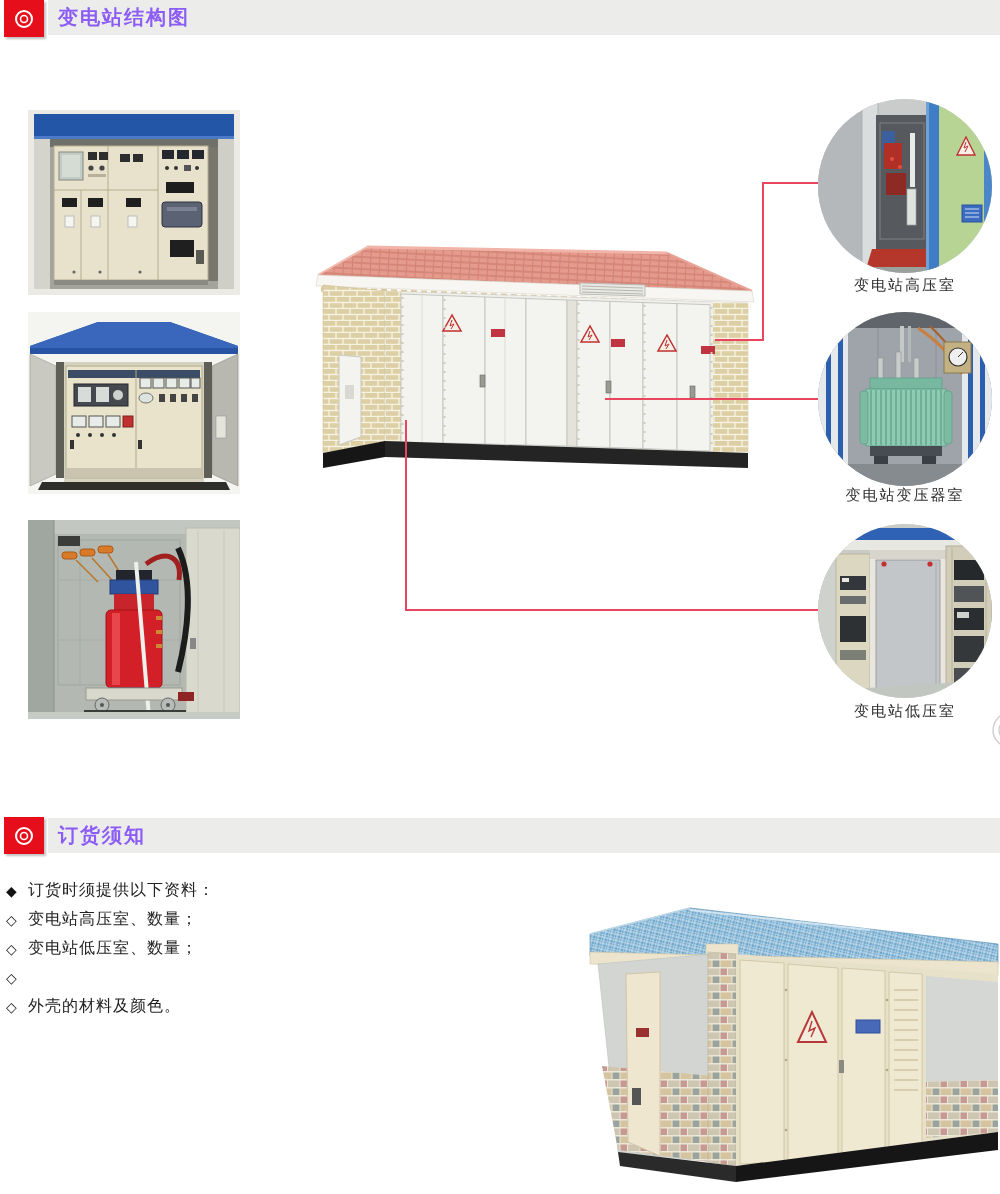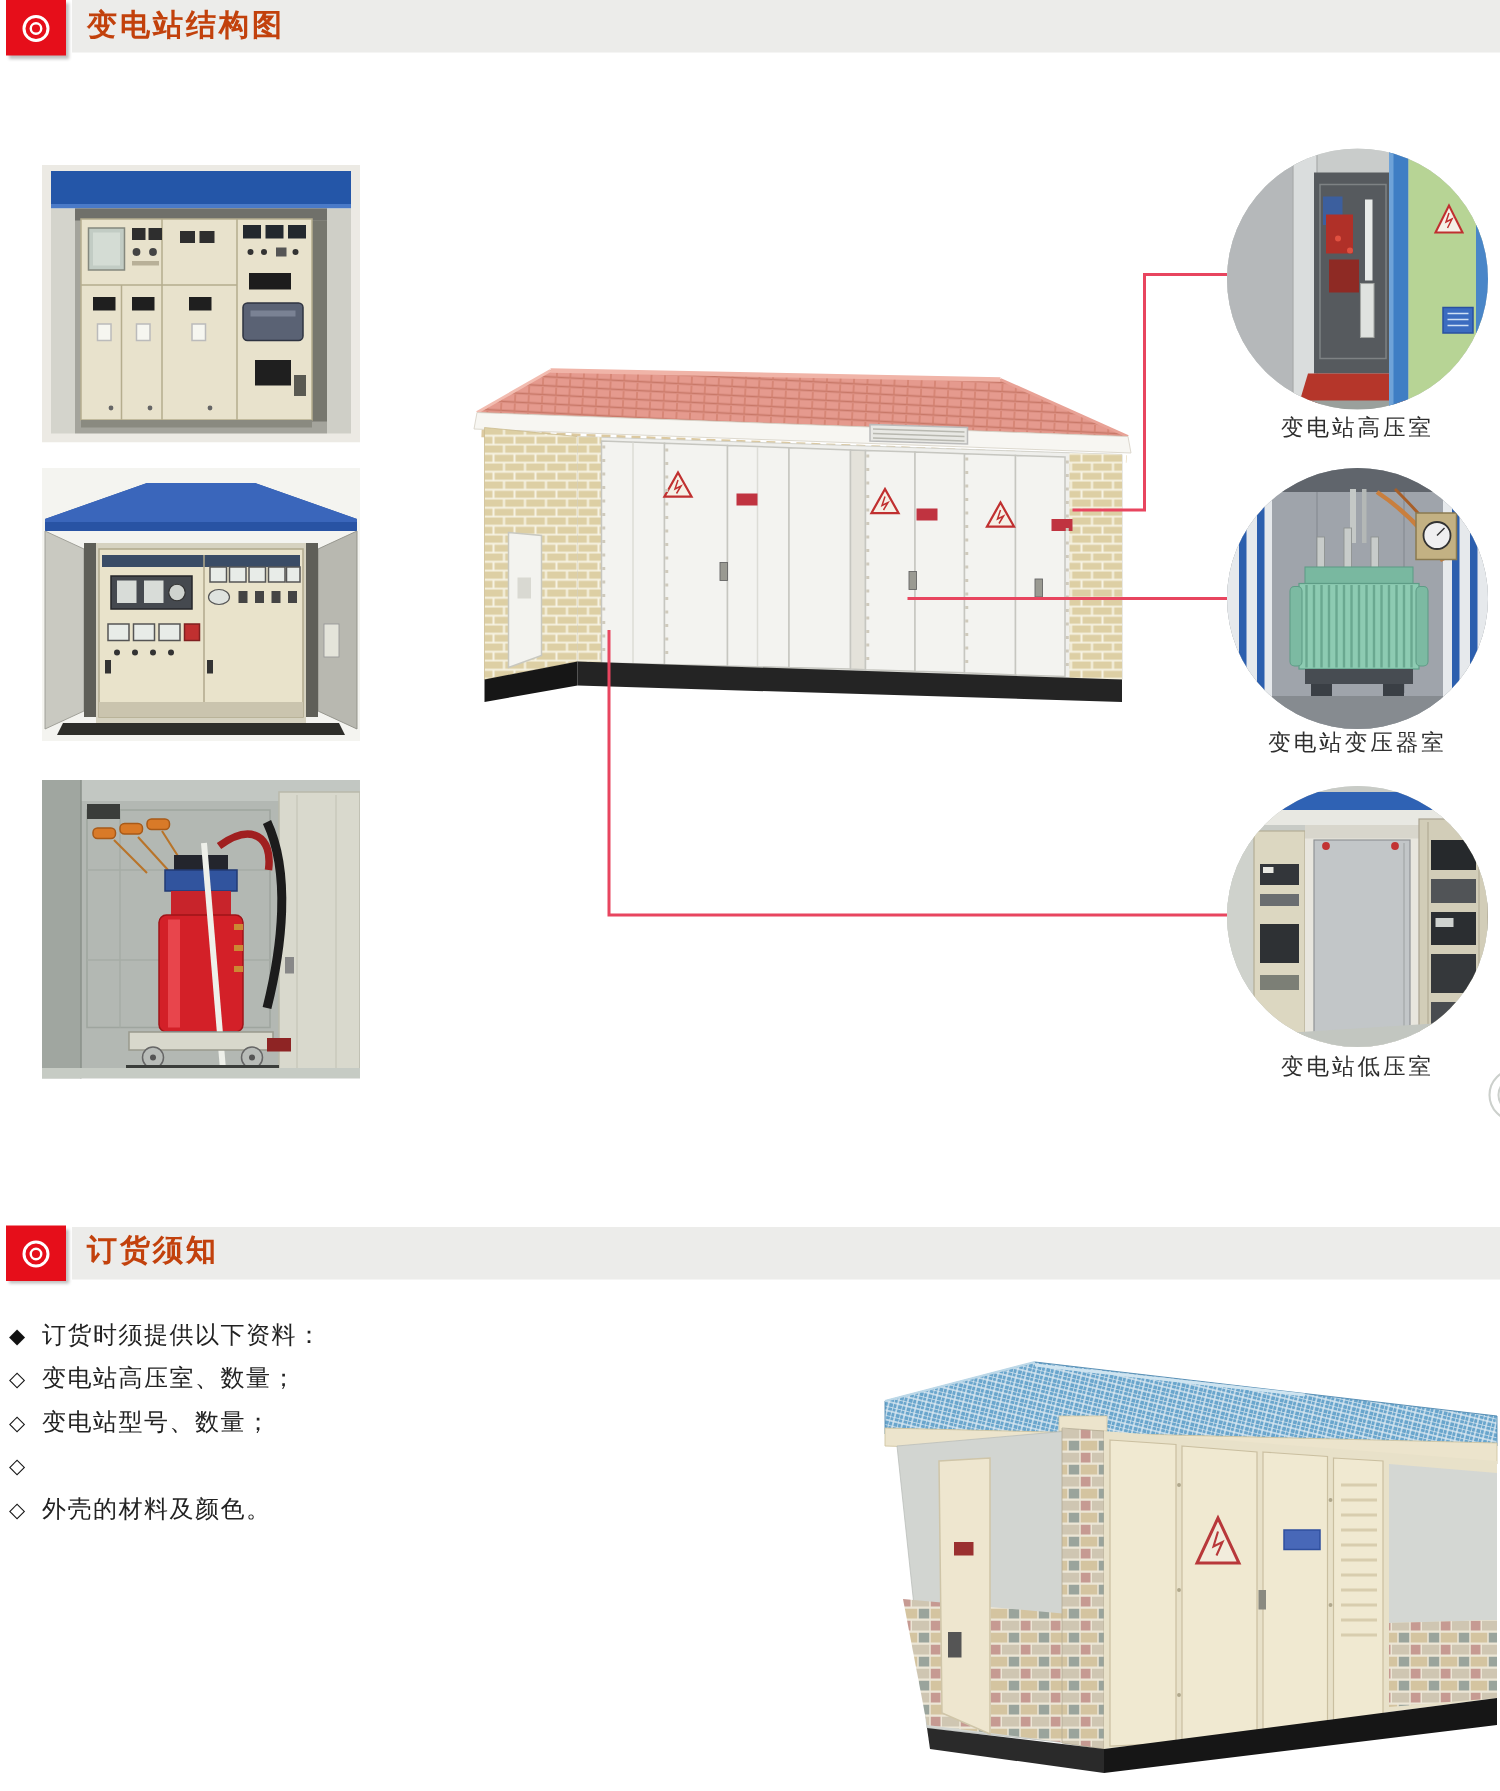--- a/index.html
+++ b/index.html
@@ -4,21 +4,21 @@
 <style>
   html,body{margin:0;padding:0;background:#fff;}
   body{font-family:"Liberation Sans","DejaVu Sans",sans-serif;}
   .page{position:relative;width:1000px;height:1194px;background:#ffffff;overflow:hidden;}
 
   
   .sec-bar{position:absolute;left:48px;right:0;height:35px;background:#ececea;}
   .sec-icon{position:absolute;left:4px;width:40px;height:37px;background:#e60e1a;
             box-shadow:2px 2px 2px rgba(0,0,0,.25);display:flex;align-items:center;justify-content:center;}
   .sec-title{position:absolute;left:58px;height:35px;line-height:35px;
-             font-size:20px;font-weight:bold;color:#c2410c;letter-spacing:2px;}
+             font-size:20px;font-weight:bold;color:#8b5cf6;letter-spacing:2px;}
 
   
   .art{position:absolute;}
 
   
   .circle-photo{position:absolute;width:174px;height:174px;border-radius:50%;overflow:hidden;background:#cfd2cf;}
   .callout-label{position:absolute;width:220px;text-align:center;font-size:15px;color:#2e2e2e;letter-spacing:2px;}
 
   
   .overlay{position:absolute;left:0;top:0;pointer-events:none;}
@@ -380,34 +380,34 @@
   </div>
   <div class="callout-label" style="left:795px;top:702px;">变电站低压室</div>
 
   <div class="sec-bar" style="top:818px;"></div>
   <div class="sec-icon" style="top:817px;">
     <svg width="24" height="24" viewBox="0 0 24 24">
       <circle cx="12" cy="12" r="8" fill="none" stroke="#ffffff" stroke-width="2"></circle>
       <circle cx="12" cy="12" r="3.5" fill="none" stroke="#ffffff" stroke-width="1.6"></circle>
     </svg>
   </div>
-  <div class="sec-title" style="top:818px;font-family:Liberation Mono, monospace;">订货须知</div>
+  <div class="sec-title" style="top:818px;">订货须知</div>
 
   <div class="order-list">
     <div class="order-item">
       <span class="bullet">◆</span>
       <span class="txt">订货时须提供以下资料：</span>
     </div>
     <div class="order-item">
       <span class="bullet">◇</span>
       <span class="txt">变电站高压室、数量；</span>
     </div>
     <div class="order-item">
       <span class="bullet">◇</span>
-      <span class="txt">变电站型号、数量；</span>
+      <span class="txt">变电站低压室、数量；</span>
     </div>
     <div class="order-item">
       <span class="bullet">◇</span>
     </div>
     <div class="order-item">
       <span class="bullet">◇</span>
       <span class="txt">外壳的材料及颜色。</span>
     </div>
   </div>
 

